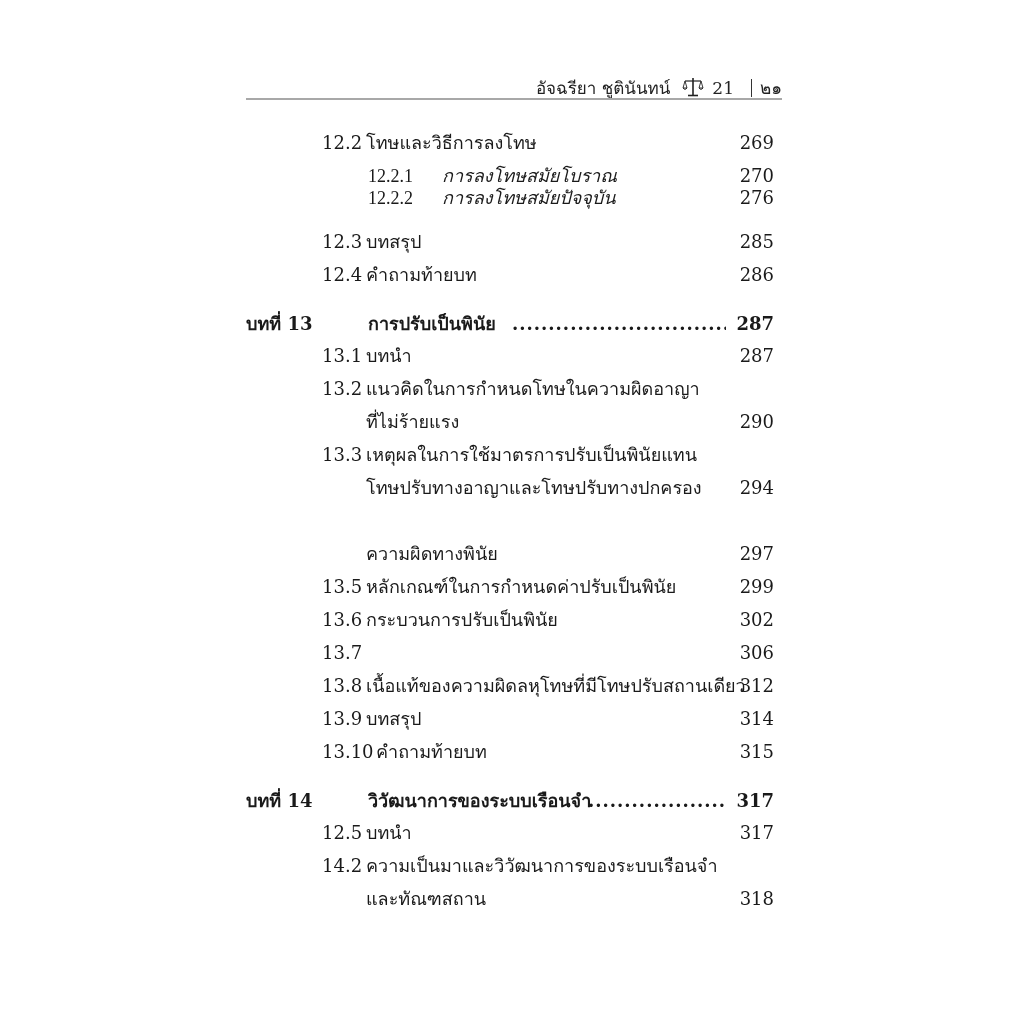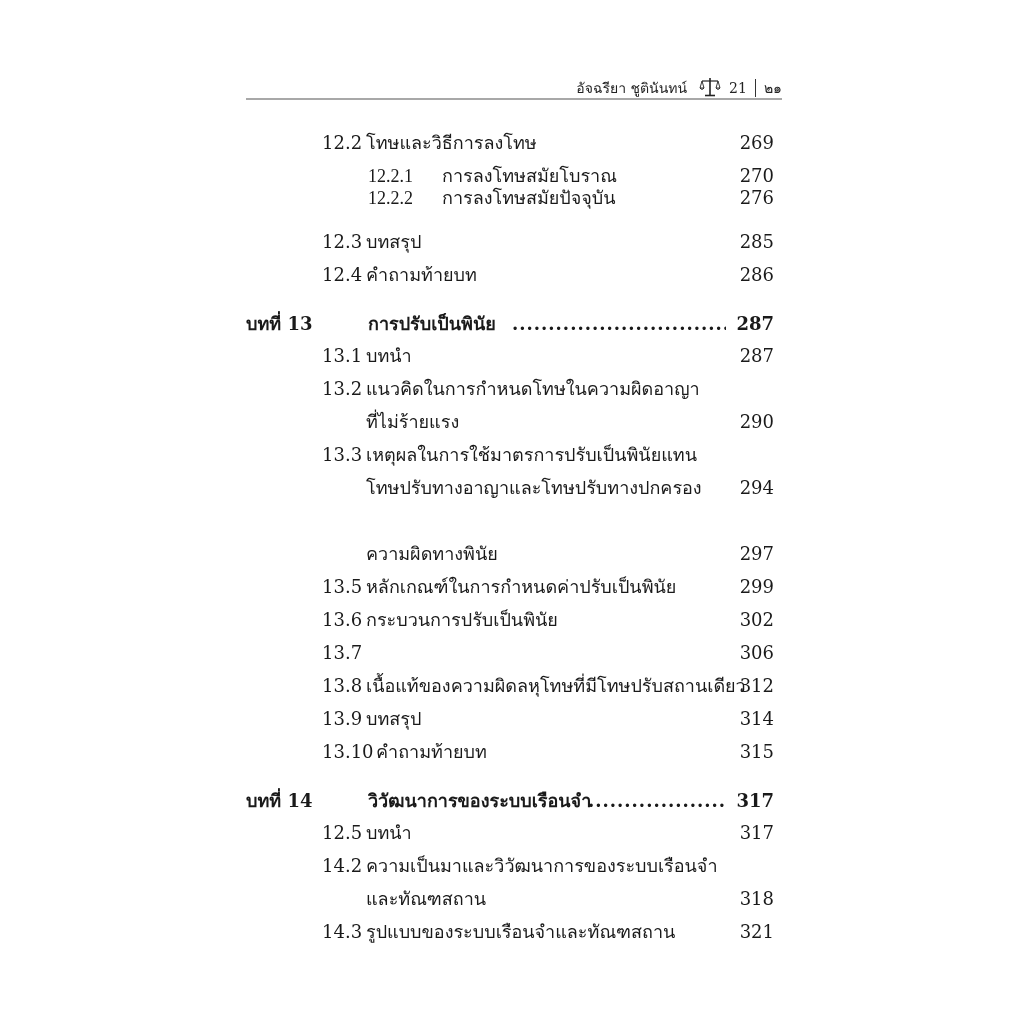--- a/index.html
+++ b/index.html
@@ -24,31 +24,31 @@
     
     .running-header {
       position: absolute;
       left: 246px;
       top: 74px;
       width: 536px;
       height: 24px;
       display: flex;
       justify-content: flex-end;
       align-items: flex-end;
-      font-size: 14px;
+      font-size: 17px;
       line-height: 20px;
       color: #222;
     }
     .running-header .author { margin-right: 10px; }
     .running-header .scale-icon {
       display: inline-block;
       width: 22px; height: 20px;
       margin: 0 8px 1px 2px;
     }
-    .running-header .num-arabic { margin-right: 8px; }
+    .running-header .num-arabic { margin-right: 17px; }
     .running-header .sep {
       display: inline-block;
       width: 1px; height: 18px;
       background: #333;
       margin: 0 8px 1px 0;
     }
     .header-rule {
       position: absolute;
       left: 246px;
       top: 98px;
@@ -91,21 +91,21 @@
     }
     .dots {
       position: absolute;
       letter-spacing: 1px;
       overflow: hidden;
       font-weight: bold;
     }
     .lvl1 .num  { left: 322px; }
     .lvl1 .title{ left: 366px; }
     .lvl2 .num  { left: 368px; font-family: Liberation Serif, serif; }
-    .lvl2 .title{ left: 442px; }
+    .lvl2 .title{ left: 442px; font-style: italic; }
     .lvl1b .num { left: 322px; }
     .lvl1b .title { left: 376px; }
     .chapter .num   { left: 246px; }
     .chapter .title { left: 368px; }
     .cont .title { left: 366px; }
   </style>
 </head>
 <body>
 
 <div class="page">
@@ -250,20 +250,15 @@
     <div class="row lvl1" style="top:850px">
       <span class="num">14.2</span>
       <span class="title">ความเป็นมาและวิวัฒนาการของระบบเรือนจำ</span>
       <span class="page-no"></span>
     </div>
     <div class="row cont" style="top:883px">
       <span class="title">และทัณฑสถาน</span>
       <span class="page-no">318</span>
     </div>
 
-    <div class="row lvl1" style="top:916px">
-      <span class="num">14.3</span>
-      <span class="title">รูปแบบของระบบเรือนจำและทัณฑสถาน</span>
-      <span class="page-no">321</span>
-    </div>
 
   </div>
 </div>
 
 </body></html>

